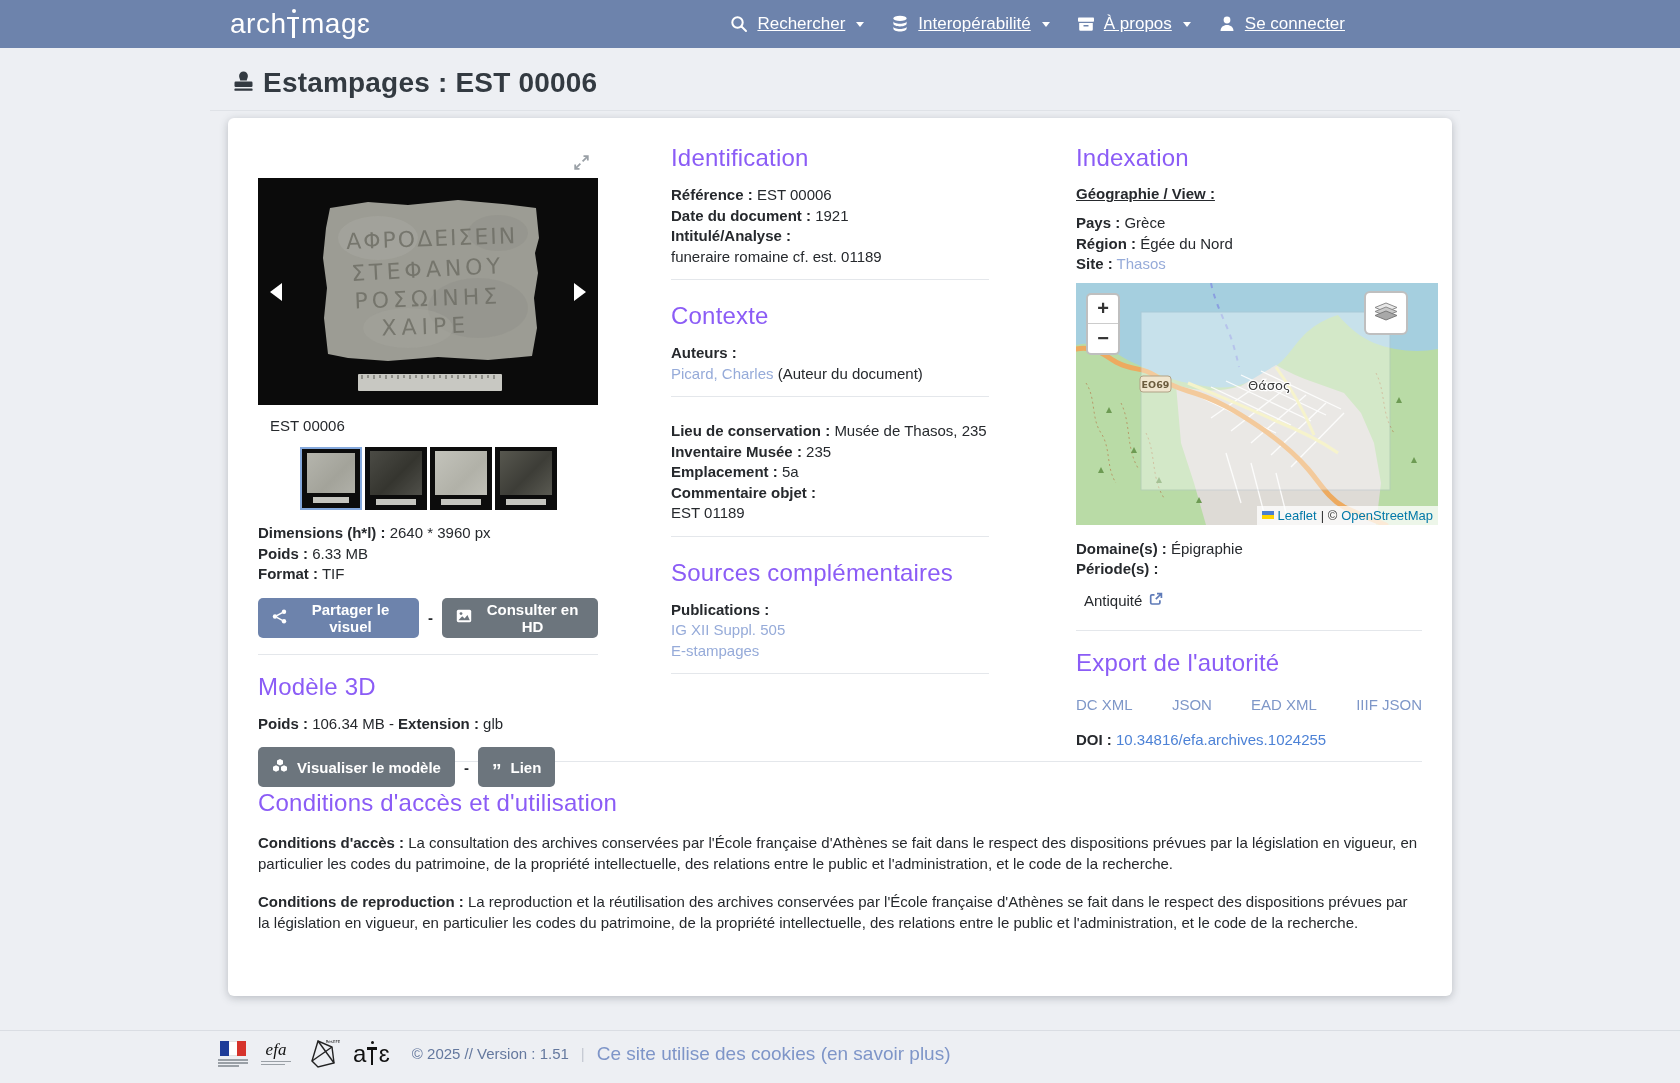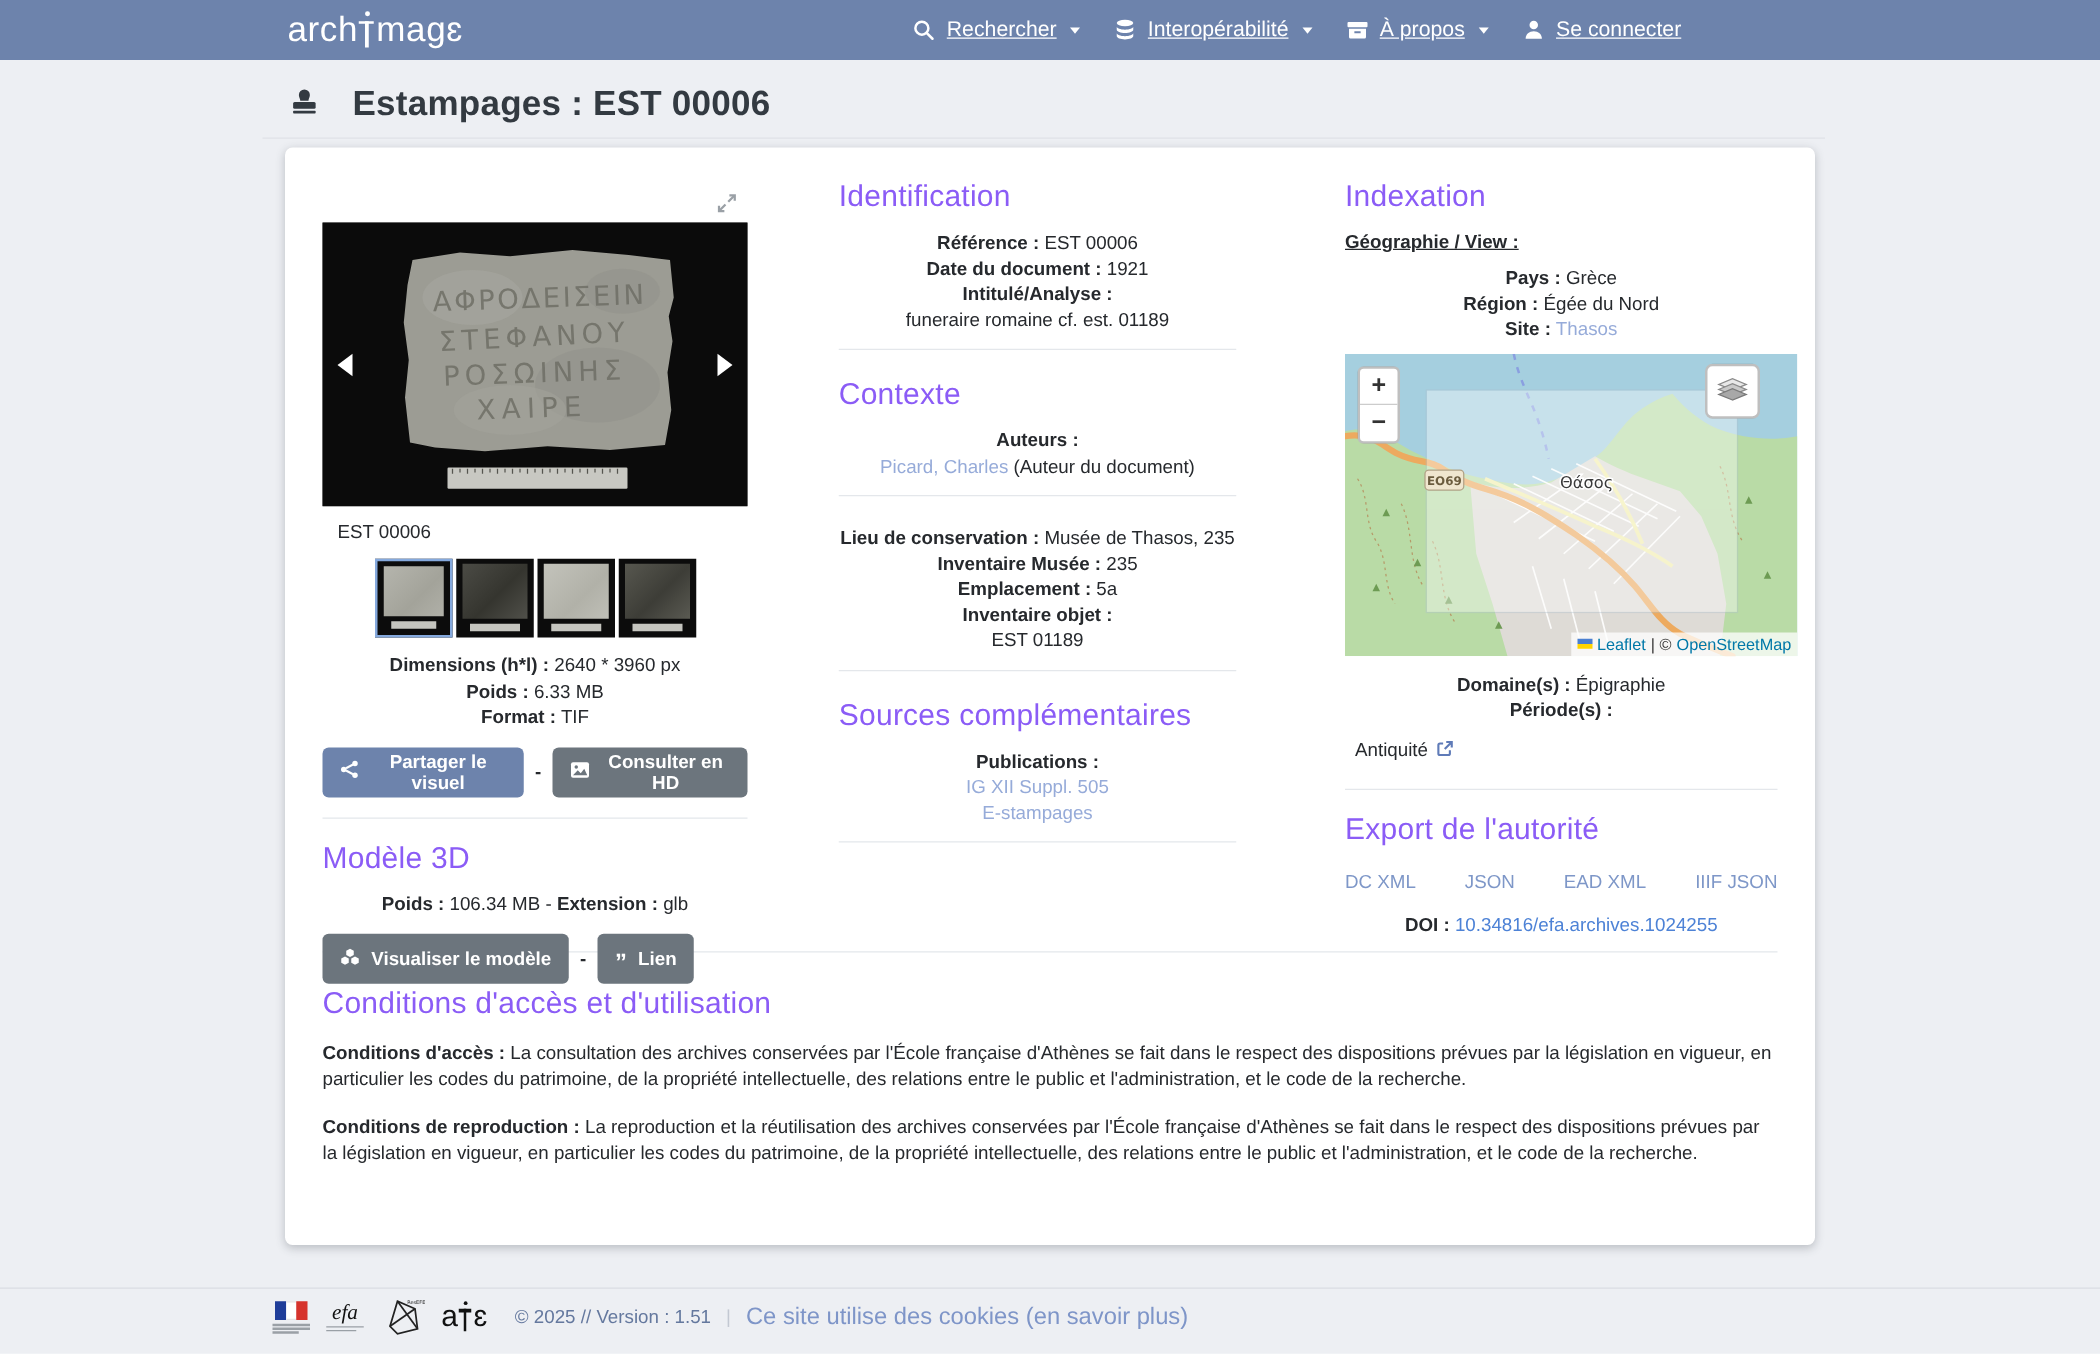--- a/index.html
+++ b/index.html
@@ -20,37 +20,37 @@
   .logo-i { display:inline-block; position:relative; width:0.52em; height:1.1em; }
   .logo-i::before { content:""; position:absolute; left:0.19em; top:0.02em; width:0.14em; height:0.14em; border-radius:50%; background:currentColor; }
   .logo-i .bar { position:absolute; left:0.02em; top:0.30em; width:0.44em; height:0.085em; background:currentColor; }
   .logo-i .stem { position:absolute; left:0.21em; top:0.30em; width:0.085em; height:0.75em; background:currentColor; }
   .nav-menu { display:flex; align-items:center; gap:27px; }
   .nav-item { display:flex; align-items:center; gap:9px; color:#fff; font-size:17px; cursor:pointer;text-decoration:underline; }
   .nav-item svg { display:block; }
   .caret { width:0; height:0; border-left:4.5px solid transparent; border-right:4.5px solid transparent; border-top:5px solid #fff; margin-left:2px; }
 
   
-  .page-head { margin:21px 0 0 232px; display:flex; align-items:center; gap:27px; height:28px; }
+  .page-head { margin:21px 0 0 232px; display:flex; align-items:center; gap:8px; height:28px; }
   .page-title { font-size:28px; font-weight:700; color:#333a41; letter-spacing:0.2px; }
   .head-rule { margin:13px 0 0 210px; width:1250px; border-bottom:1px solid #dfe2e7; }
 
   
   .card {
     margin:7px 0 0 228px; width:1224px; height:878px; background:#fff;
     border-radius:6px; box-shadow:0 2px 8px rgba(50,58,70,0.28);
     padding:28px 30px 0 30px;
   }
   .columns { display:flex; height:615px; }
   .col-left  { width:340px; }
   .col-mid   { width:320px; margin-left:73px; }
   .col-right { width:346px; margin-left:87px; position:relative; }
 
   h2.section { font-size:24px; font-weight:400; color:#8b5cf6; margin:0 0 15px 0; line-height:24px; letter-spacing:0.2px; }
-  .row { margin:0; line-height:20.5px; font-size:15px;text-align:center; }
+  .row { margin:0; line-height:20.5px; font-size:15px; }
   .row b { font-weight:700; color:#26292d; }
   .sect { padding-bottom:12px; border-bottom:1px solid #e4e7eb; margin-bottom:24px; }
   .link-light { color:#96abd9; }
   .link-mid   { color:#7e97c8; }
   .link-strong{ color:#4d82d6; }
 
   
   .expand-row { height:32px; position:relative; }
   .expand-btn { position:absolute; right:8px; top:8px; cursor:pointer; }
   .viewer { width:340px; height:227px; background:#0b0b0b; position:relative; }
@@ -332,21 +332,21 @@
       <div class="sect">
         <h2 class="section">Contexte</h2>
         <p class="row"><b>Auteurs :</b></p>
         <p class="row"><a class="link-light">Picard, Charles</a> <span>(Auteur du document)</span></p>
       </div>
 
       <div class="sect">
         <p class="row"><b>Lieu de conservation :</b> <span>Musée de Thasos, 235</span></p>
         <p class="row"><b>Inventaire Musée :</b> <span>235</span></p>
         <p class="row"><b>Emplacement :</b> <span>5a</span></p>
-        <p class="row"><b>Inventaire objet :</b></p>
+        <p class="row"><b>Commentaire objet :</b></p>
         <p class="row">EST 01189</p>
       </div>
 
       <div class="sect">
         <h2 class="section">Sources complémentaires</h2>
         <p class="row"><b>Publications :</b></p>
         <p class="row"><a class="link-light">IG XII Suppl. 505</a></p>
         <p class="row"><a class="link-light">E-stampages</a></p>
       </div>
     </div>

